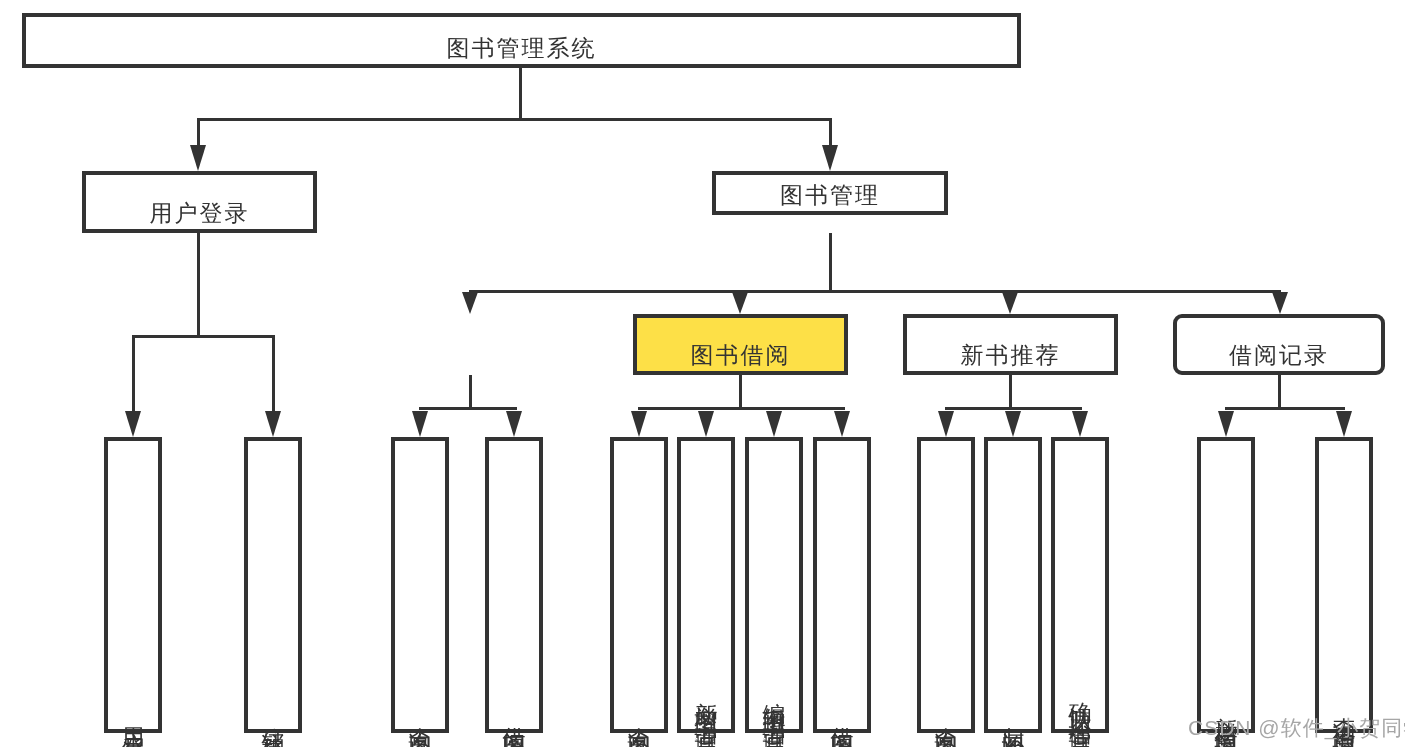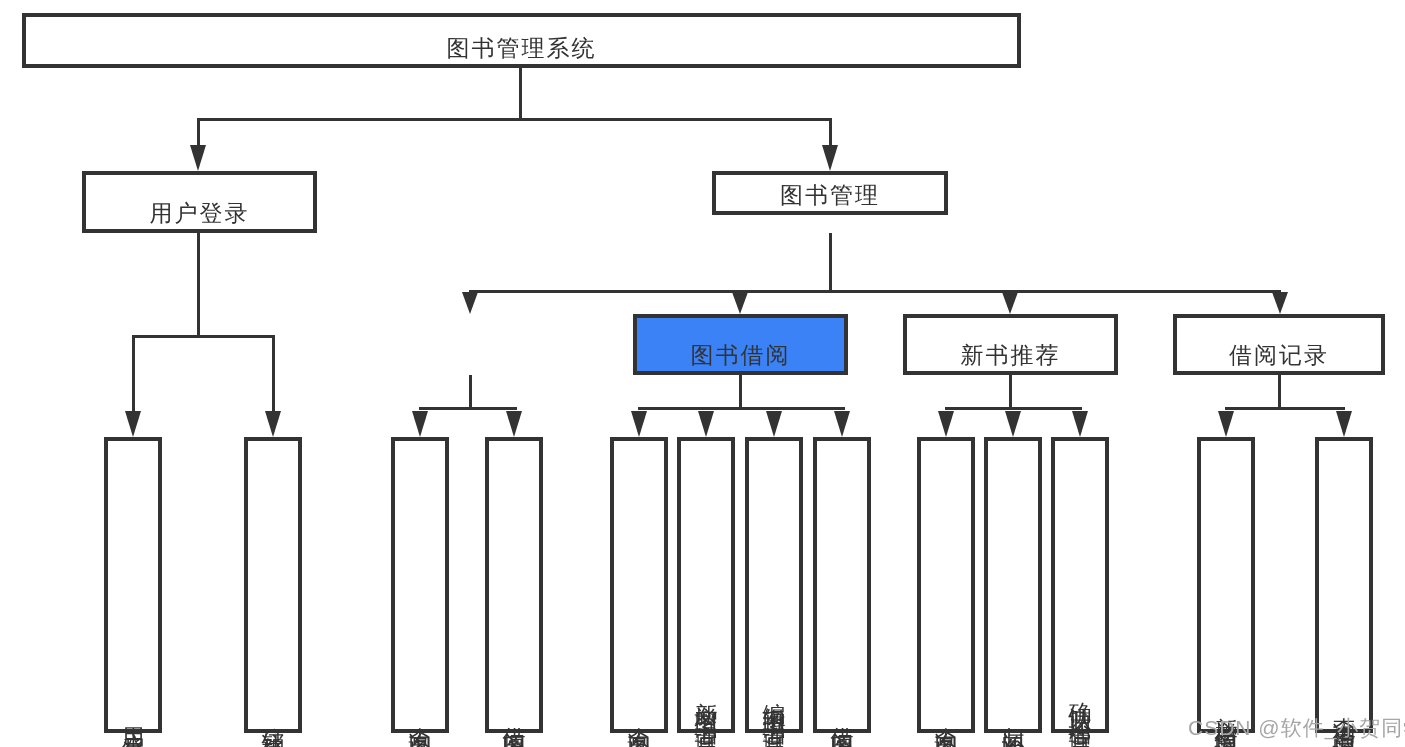--- a/index.html
+++ b/index.html
@@ -107,27 +107,27 @@
     <div class="arrowhead" style="left: 1336px; top: 411px; border-top: 26px solid rgb(51, 51, 51);"></div>
     <div class="node" style="left: 22px; top: 13px; width: 999px; height: 55px; border-color: rgb(51, 51, 51); background: rgb(255, 255, 255);">
       <span class="label" style="color: rgb(51, 51, 51);">图书管理系统</span>
     </div>
     <div class="node" style="left: 82px; top: 171px; width: 235px; height: 62px; border-color: rgb(51, 51, 51); background: rgb(255, 255, 255);">
       <span class="label" style="color: rgb(51, 51, 51);">用户登录</span>
     </div>
     <div class="node" style="left: 712px; top: 171px; width: 236px; height: 44px; border-color: rgb(51, 51, 51); background: rgb(255, 255, 255);">
       <span class="label" style="color: rgb(51, 51, 51);">图书管理</span>
     </div>
-    <div class="node" style="left: 633px; top: 314px; width: 215px; height: 61px; border-color: rgb(51, 51, 51); background: #3b82f6;">
+    <div class="node" style="left: 633px; top: 314px; width: 215px; height: 61px; border-color: rgb(51, 51, 51); background: #fde047;">
       <span class="label" style="color: rgb(51, 51, 51);">图书借阅</span>
     </div>
     <div class="node" style="left: 903px; top: 314px; width: 215px; height: 61px; border-color: rgb(51, 51, 51); background: rgb(255, 255, 255);">
       <span class="label" style="color: rgb(51, 51, 51);">新书推荐</span>
     </div>
-    <div class="node" style="left: 1173px; top: 314px; width: 212px; height: 61px; border-color: rgb(51, 51, 51); background: rgb(255, 255, 255);">
+    <div class="node" style="left: 1173px; top: 314px; width: 212px; height: 61px; border-color: rgb(51, 51, 51); background: rgb(255, 255, 255); border-radius: 9px;">
       <span class="label" style="color: rgb(51, 51, 51);">借阅记录</span>
     </div>
     <div class="node vertical" style="left: 104px; top: 437px; width: 58px; height: 296px; border-color: rgb(51, 51, 51); background: rgb(255, 255, 255);">
       <span class="label" style="color: rgb(51, 51, 51);">用户登录</span>
     </div>
     <div class="node vertical" style="left: 244px; top: 437px; width: 58px; height: 296px; border-color: rgb(51, 51, 51); background: rgb(255, 255, 255);">
       <span class="label" style="color: rgb(51, 51, 51);">注销登录</span>
     </div>
     <div class="node vertical" style="left: 391px; top: 437px; width: 58px; height: 296px; border-color: rgb(51, 51, 51); background: rgb(255, 255, 255);">
       <span class="label" style="color: rgb(51, 51, 51);">查询图书</span>

